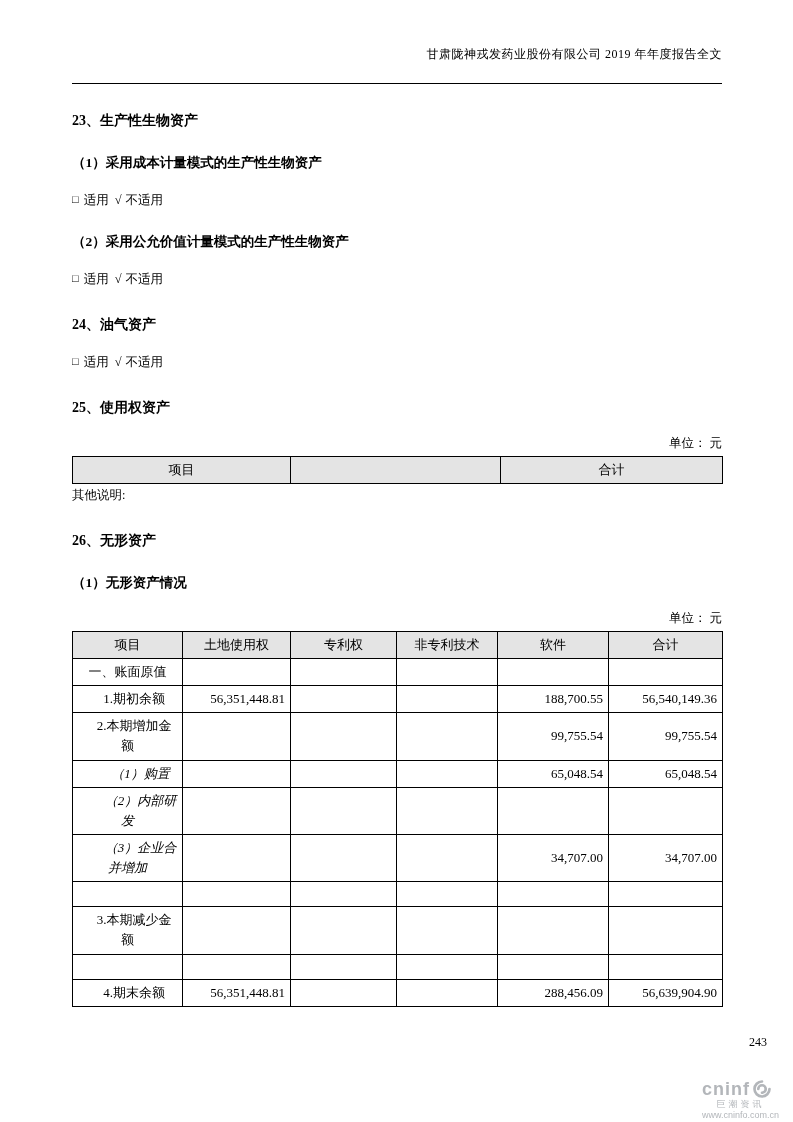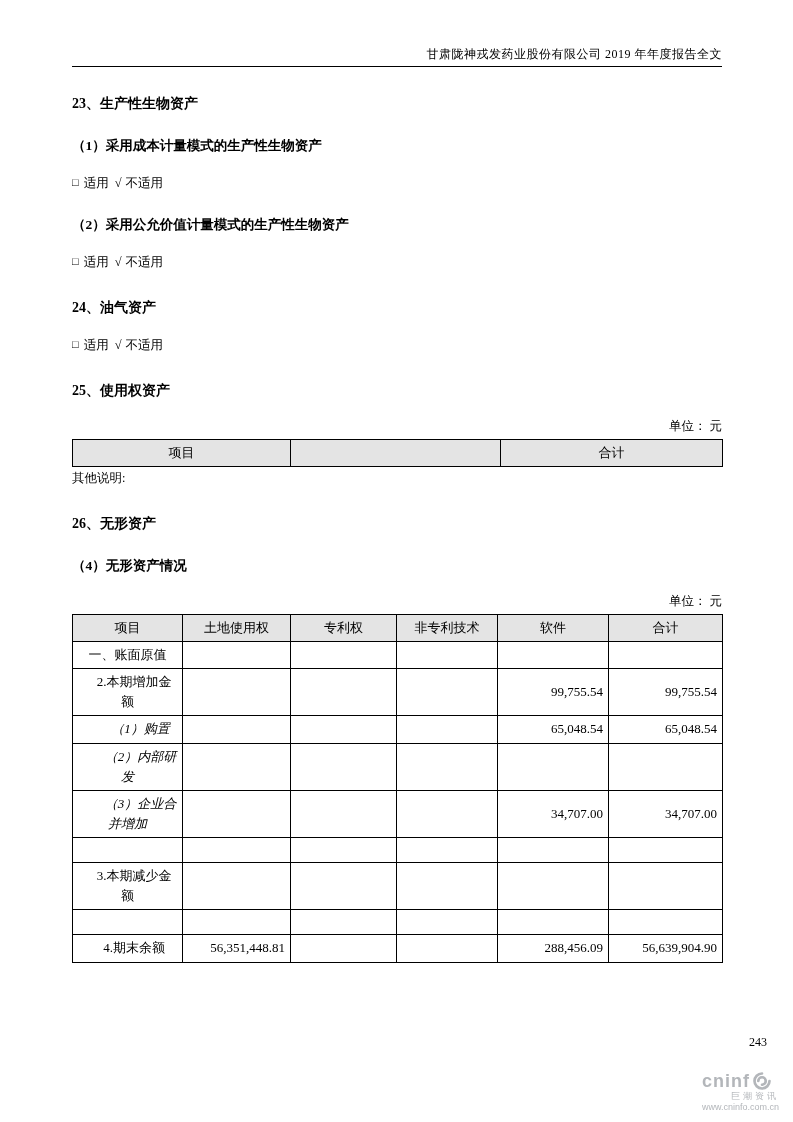--- a/index.html
+++ b/index.html
@@ -10,21 +10,21 @@
     font-family: "Liberation Serif", "DejaVu Serif", serif;
     position: relative;
     overflow: hidden;
   }
   .page { position: absolute; inset: 0; }
   .content { padding: 46px 71px 0 72px; }
 
   .doc-header {
     text-align: right;
     font-size: 12px;
-    padding-bottom: 3px;
+    padding-bottom: 20px;
     border-bottom: 1px solid #000;
     letter-spacing: 0.5px;
   }
 
   .sec-title  { font-size: 14px;   font-weight: bold; margin-top: 28px; }
   .sub-title  { font-size: 13.5px; font-weight: bold; margin-top: 24px; }
 
   .applic { font-size: 12.5px; margin-top: 20px; }
   .applic .box { font-size: 11px; margin-right: 5px; position: relative; top: -1px; }
   .applic .lbl { margin-right: 6px; }
@@ -57,23 +57,23 @@
   .page-number {
     position: absolute;
     right: 26px;
     bottom: 72px;
     font-size: 12px;
   }
 
   .cninfo {
     position: absolute;
     right: 14px;
-    bottom: 10px;
+    bottom: 2px;
     color: var(--logo-grey, #b3b6ba);
-    text-align: right;
+    text-align: center;
     line-height: 1.15;
     font-family: "Liberation Sans", sans-serif;
   }
   .cninfo-top { display: flex; align-items: center; gap: 2px; }
   .cninfo-brand { font-size: 18px; font-weight: bold; letter-spacing: 1px; }
   .cninfo-icon svg { display: block; }
   .cninfo-name { font-size: 9px; letter-spacing: 3px; display: block; }
   .cninfo-url  { font-size: 9px; display: block; }
 </style>
 </head>
@@ -116,21 +116,21 @@
             <th>项目</th>
             <th></th>
             <th>合计</th>
           </tr>
         </thead>
       <tbody></tbody>
     </table>
     <div class="note">其他说明:</div>
 
     <div class="sec-title">26、无形资产</div>
-    <div class="sub-title">（4）无形资产情况</div>
+    <div class="sub-title">（1）无形资产情况</div>
     <div class="unit-line">单位： 元</div>
     <table class="fin-table">
       <colgroup>
         <col style="width:110px">
           <col style="width:108px">
           <col style="width:106px">
           <col style="width:101px">
           <col style="width:111px">
           <col style="width:114px">
       </colgroup>
@@ -147,20 +147,28 @@
       <tbody>
           <tr>
             <td class="c-label in0">一、账面原值</td>
             <td class="c-num"></td>
             <td class="c-num"></td>
             <td class="c-num"></td>
             <td class="c-num"></td>
             <td class="c-num"></td>
           </tr>
           <tr>
+            <td class="c-label in1">1.期初余额</td>
+            <td class="c-num">56,351,448.81</td>
+            <td class="c-num"></td>
+            <td class="c-num"></td>
+            <td class="c-num">188,700.55</td>
+            <td class="c-num">56,540,149.36</td>
+          </tr>
+          <tr>
             <td class="c-label in1">2.本期增加金额</td>
             <td class="c-num"></td>
             <td class="c-num"></td>
             <td class="c-num"></td>
             <td class="c-num">99,755.54</td>
             <td class="c-num">99,755.54</td>
           </tr>
           <tr>
             <td class="c-label in2">（1）购置</td>
             <td class="c-num"></td>

